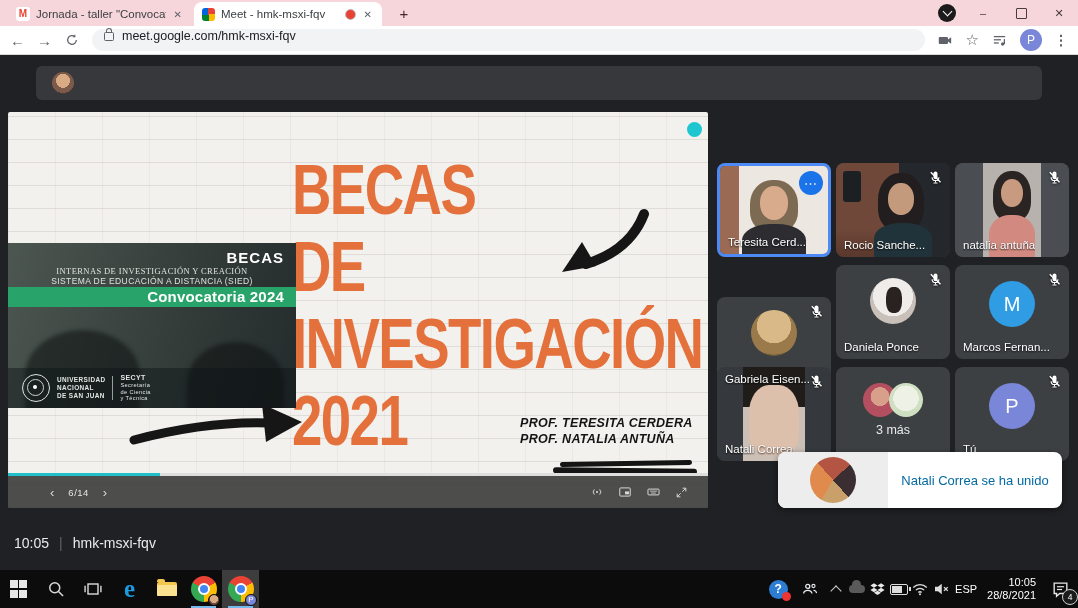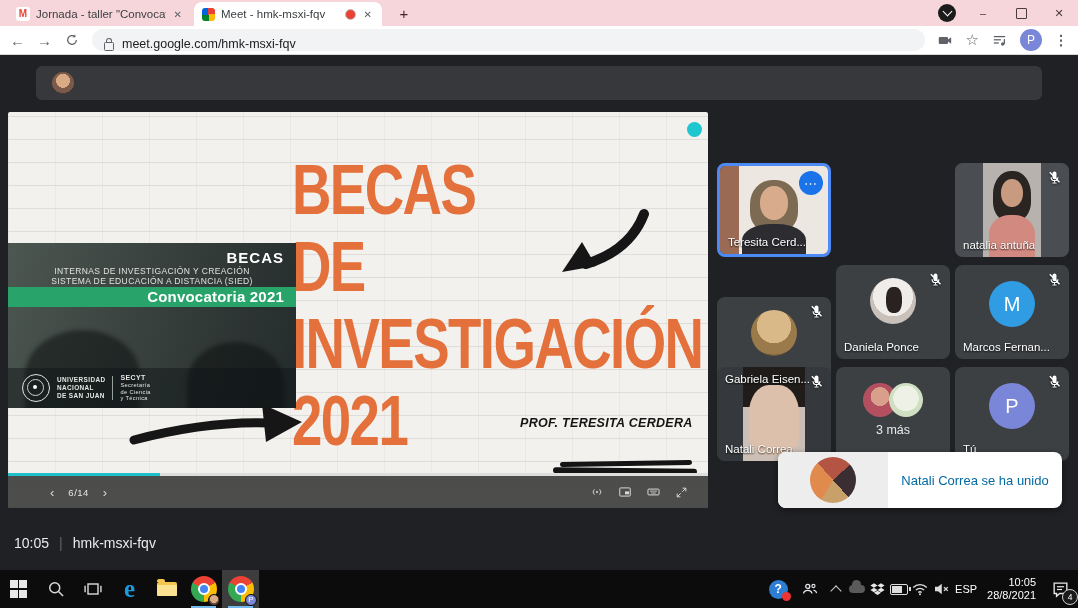--- a/index.html
+++ b/index.html
@@ -26,21 +26,21 @@
        color:#4a3b3f;font-size:11px;}
   .profile-chip{width:18px;height:18px;border-radius:50%;background:#1b1b1b;display:flex;
        align-items:center;justify-content:center;margin-right:8px;}
   .profile-chip .chev{width:6px;height:6px;border-right:1.6px solid #fff;border-bottom:1.6px solid #fff;
        transform:rotate(45deg);margin-top:-3px;}
   .maxbox{width:9px;height:9px;border:1.4px solid #4a3b3f;border-radius:1px;}
 
   #toolbar{position:absolute;top:26px;left:0;width:100%;height:29px;background:#fff;
        border-bottom:1px solid #d9d9d9;display:flex;align-items:center;padding:0 10px;box-sizing:border-box;gap:12px;}
   .navic{color:#5f6368;font-size:15px;line-height:1;}
-  #urlbar{flex:1;height:22px;background:#f1f3f4;border-radius:12px;display:flex;align-items:flex-end;
+  #urlbar{flex:1;height:22px;background:#f1f3f4;border-radius:12px;display:flex;align-items:flex-start;
        padding:0 12px;gap:8px;font-size:12.5px;color:#202124;}
   .lock{width:8px;height:7px;border:1.4px solid #5f6368;border-radius:1.5px;position:relative;margin-top:3px;}
   .lock::before{content:"";position:absolute;left:1px;top:-5px;width:4px;height:4px;
        border:1.4px solid #5f6368;border-bottom:none;border-radius:3px 3px 0 0;}
   .tbic{color:#5f6368;flex:none;}
   .avatar-p-sm{width:22px;height:22px;border-radius:50%;background:#7a86d8;color:#fff;font-size:12px;
        display:flex;align-items:center;justify-content:center;flex:none;}
 
   
   #banner{position:absolute;left:36px;top:66px;width:1006px;height:34px;background:#37383b;
@@ -329,42 +329,43 @@
       <path d="M88 6 C 78 32 56 48 30 56" stroke="#161616" stroke-width="10" fill="none" stroke-linecap="round"></path>
       <path d="M6 64 L40 58 L26 34 Z" fill="#161616"></path>
     </svg>
     <svg class="arrow-svg" style="left:120px;top:286px;" width="178" height="52" viewBox="0 0 178 52">
       <path d="M6 42 C 60 28 104 24 140 25" stroke="#161616" stroke-width="9" fill="none" stroke-linecap="round"></path>
       <path d="M174 24 L134 6 L138 44 Z" fill="#161616"></path>
     </svg>
 
     <div id="photo">
       <div class="ph-becas">BECAS</div>
-      <div class="ph-sub" style="top:23px;">INTERNAS DE INVESTIGACIÓN Y CREACIÓN</div>
+      <div class="ph-sub" style="top:23px;font-family:Liberation Serif, serif;">INTERNAS DE INVESTIGACIÓN Y CREACIÓN</div>
       <div class="ph-sub" style="top:33px;">SISTEMA DE EDUCACIÓN A DISTANCIA (SIED)</div>
-      <div class="ph-green">Convocatoria 2021</div>
+      <div class="ph-green">Convocatoria 2024</div>
       <div class="ph-logobar">
         <span class="seal"></span>
         <span class="logo-col">
           <div>UNIVERSIDAD</div>
           <div>NACIONAL</div>
           <div>DE SAN JUAN</div>
         </span>
         <span class="logo-div"></span>
         <span class="logo-col">
           <div class="secyt-t">SECYT</div>
           <div class="secyt-s">Secretaría</div>
           <div class="secyt-s">de Ciencia</div>
           <div class="secyt-s">y Técnica</div>
         </span>
       </div>
     </div>
 
     <div id="credits">
       <div>PROF. TERESITA CERDERA</div>
+      <div>PROF. NATALIA ANTUÑA</div>
     </div>
     <div class="uline" style="left:552px;top:349px;width:132px;height:5px;transform:rotate(-1deg);"></div>
     <div class="uline" style="left:545px;top:356px;width:144px;height:6px;transform:rotate(.6deg);"></div>
 
     <div id="pbar">
         <div id="pbar-fill"></div>
       </div>
     <div id="vbar">
       <div class="nav">
         <span>‹</span>
@@ -389,20 +390,32 @@
   </div>
 
   <div class="tile speaking" style="left:717px;top:163px;">
     <div class="band" style="left:0;width:18%;background:#9b6a55;"></div>
     <div class="band" style="left:18%;right:0;background:#ece7e0;"></div>
     <div class="hair" style="left:30px;top:14px;width:48px;height:52px;background:#7d6a52;"></div>
     <div class="face" style="left:40px;top:20px;width:28px;height:34px;background:#d8ab8c;"></div>
     <div class="body" style="left:22px;top:58px;width:64px;height:36px;background:#2c2c31;"></div>
     <div class="more-dot">⋯</div>
     <span class="nm">Teresita Cerd...</span>
+  </div>
+  <div class="tile" style="left:836px;top:163px;">
+    <div class="band" style="left:0;width:55%;background:linear-gradient(180deg,#6f4839 0 70%,#5a382c);"></div>
+    <div class="band" style="left:55%;right:0;background:#24282c;"></div>
+    <div class="band" style="left:6%;top:8%;width:16%;height:34%;background:#1d2023;border-radius:3px;"></div>
+    <div class="hair" style="left:42px;top:10px;width:46px;height:58px;background:#221e1f;"></div>
+    <div class="face" style="left:52px;top:20px;width:26px;height:32px;background:#c39a7c;"></div>
+    <div class="body" style="left:38px;top:60px;width:58px;height:34px;background:#21333a;"></div>
+    <svg class="micoff" viewBox="0 0 24 24">
+        <use href="#i-micoff"></use>
+      </svg>
+    <span class="nm">Rocio Sanche...</span>
   </div>
   <div class="tile" style="left:955px;top:163px;">
     <div class="band" style="left:0;right:0;background:#4a4e53;"></div>
     <div class="band" style="left:28px;width:58px;background:#b7b2ad;"></div>
     <div class="hair" style="left:38px;top:8px;width:38px;height:50px;background:#2a2422;"></div>
     <div class="face" style="left:46px;top:16px;width:22px;height:28px;background:#c89a80;"></div>
     <div class="body" style="left:34px;top:52px;width:46px;height:42px;background:#d28a80;"></div>
     <svg class="micoff" viewBox="0 0 24 24">
         <use href="#i-micoff"></use>
       </svg>

